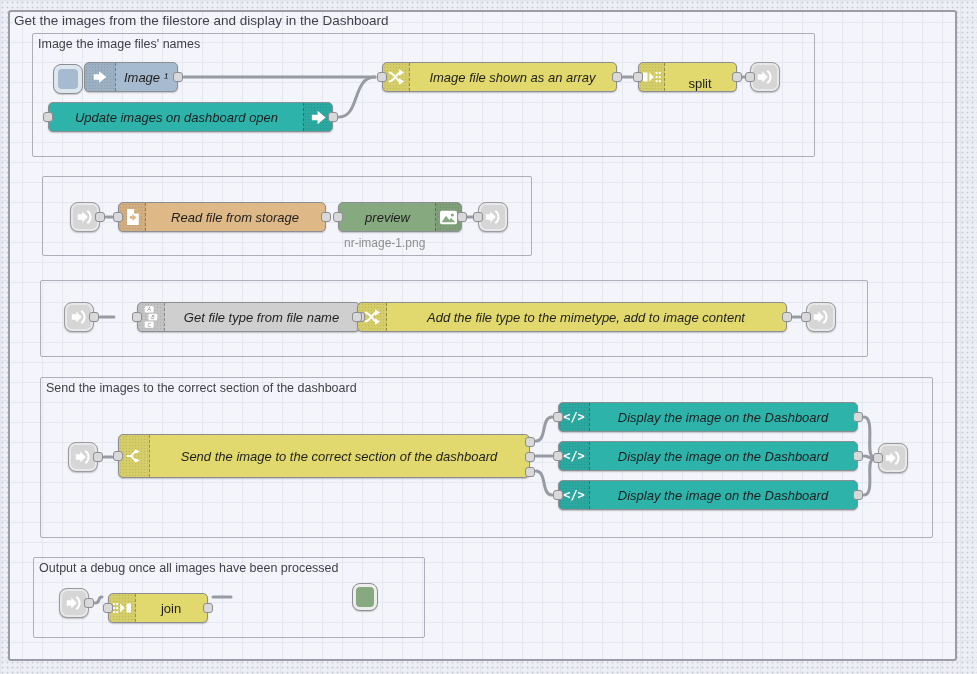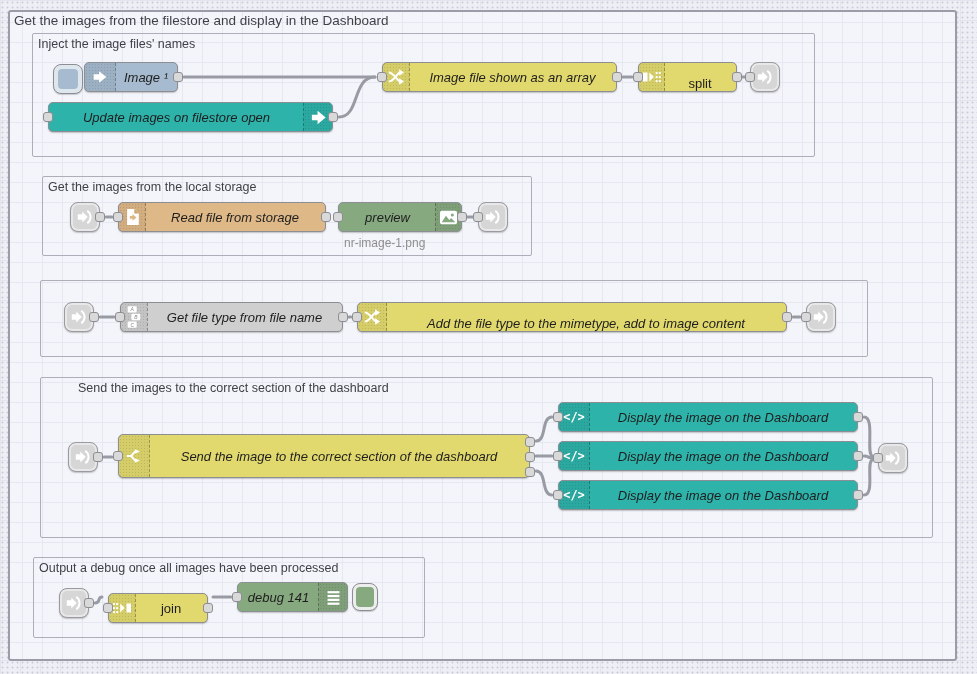--- a/index.html
+++ b/index.html
@@ -74,29 +74,28 @@
 </style>
 </head>
 <body>
 
 <div class="canvas">
 
   <div class="group-outer"></div>
   <div class="group-label outer" style="left:14px;top:13px;">Get the images from the filestore and display in the Dashboard</div>
 
   <div class="group" style="left:32px;top:33px;width:783px;height:124px;"></div>
-  <div class="group-label" style="left:38px;top:37px;">Inject the image files' names</div>
+  <div class="group-label" style="left:38px;top:37px;">Image the image files' names</div>
 
   <div class="group" style="left:42px;top:176px;width:490px;height:80px;"></div>
-  <div class="group-label" style="left:48px;top:180px;">Get the images from the local storage</div>
 
   <div class="group" style="left:40px;top:280px;width:828px;height:77px;"></div>
 
   <div class="group" style="left:40px;top:377px;width:893px;height:161px;"></div>
-  <div class="group-label" style="left:46px;top:381px;margin-left:32px;">Send the images to the correct section of the dashboard</div>
+  <div class="group-label" style="left:46px;top:381px;">Send the images to the correct section of the dashboard</div>
 
   <div class="group" style="left:33px;top:557px;width:392px;height:81px;"></div>
   <div class="group-label" style="left:39px;top:561px;">Output a debug once all images have been processed</div>
 
   <svg class="wires" width="977" height="674" viewBox="0 0 977 674">
     <g fill="none" stroke="#989ba3" stroke-width="3" stroke-linecap="round">
       <path d="M184 77 L375 77"></path>
       <path d="M339 117 C360 117 352 77 375 77"></path>
       <path d="M623 77 L632 77"></path>
       <path d="M742 77 L746 77"></path>
@@ -134,21 +133,21 @@
   </div>
 
   <div class="node" style="left:48px;top:102px;width:285px;height:30px;background:#2eb3ab;padding-right:28px;">
     <div class="icon-area right" style="width:28px;">
       <span class="nricon">
         <svg width="19" height="19" viewBox="0 0 20 20">
             <path d="M3 7 h6 V3 L17.5 10 L9 17 V13 H3 z" fill="#fff"></path>
           </svg>
       </span>
     </div>
-    <span class="label">Update images on filestore open</span>
+    <span class="label">Update images on dashboard open</span>
     <span class="port in"></span>
     <span class="port out"></span>
   </div>
 
   <div class="node" style="left:382px;top:62px;width:235px;height:30px;background:#e2d96e;padding-left:26px;">
     <div class="icon-area left" style="width:26px;">
       <span class="nricon">
         <svg width="18" height="18" viewBox="0 0 20 20">
           <path d="M2 5 C8 5 11 15 15 15" stroke="#fff" stroke-width="2.2" fill="none"></path>
           <path d="M2 15 C8 15 11 5 15 5" stroke="#fff" stroke-width="2.2" fill="none"></path>
@@ -248,39 +247,39 @@
   <div class="link-node" style="left:64px;top:302px;">
     <span class="nricon">
       <svg width="18" height="18" viewBox="0 0 20 20">
         <path d="M2 7 h5 V4 L13 10 L7 16 V13 H2 z" fill="#fff"></path>
         <path d="M12.5 3 a8.5 8.5 0 0 1 0 14" stroke="#fff" stroke-width="2.2" fill="none"></path>
       </svg>
     </span>
     <span class="port out"></span>
   </div>
 
-  <div class="node" style="left:120px;top:302px;width:223px;height:30px;background:#cfcfcf;padding-left:26px;text-align:right;">
+  <div class="node" style="left:137px;top:302px;width:223px;height:30px;background:#cfcfcf;padding-left:26px;text-align:right;">
     <div class="icon-area left" style="width:26px;">
       <span class="nricon">
         <svg width="18" height="24" viewBox="0 0 20 26">
           <rect x="3" y="1" width="10" height="7" rx="1.2" fill="#fff"></rect>
           <text x="8" y="6.6" font-size="5.5" fill="#8a8a8a" text-anchor="middle" font-family="sans-serif">A</text>
           <rect x="7" y="9.5" width="10" height="7" rx="1.2" fill="#fff"></rect>
           <text x="12" y="15.1" font-size="5.5" fill="#8a8a8a" text-anchor="middle" font-family="sans-serif">B</text>
           <rect x="3" y="18" width="10" height="7" rx="1.2" fill="#fff"></rect>
           <text x="8" y="23.6" font-size="5.5" fill="#8a8a8a" text-anchor="middle" font-family="sans-serif">C</text>
         </svg>
       </span>
     </div>
     <span class="label">Get file type from file name</span>
     <span class="port in"></span>
     <span class="port out"></span>
   </div>
 
-  <div class="node" style="left:357px;top:302px;width:430px;height:30px;background:#e2d96e;padding-left:28px;align-items:flex-end;">
+  <div class="node" style="left:357px;top:302px;width:430px;height:30px;background:#e2d96e;padding-left:28px;">
     <div class="icon-area left" style="width:28px;">
       <span class="nricon">
         <svg width="18" height="18" viewBox="0 0 20 20">
           <path d="M2 5 C8 5 11 15 15 15" stroke="#fff" stroke-width="2.2" fill="none"></path>
           <path d="M2 15 C8 15 11 5 15 5" stroke="#fff" stroke-width="2.2" fill="none"></path>
           <path d="M13.5 1.5 L19 5 L13.5 8.5 z" fill="#fff"></path>
           <path d="M13.5 11.5 L19 15 L13.5 18.5 z" fill="#fff"></path>
         </svg>
       </span>
     </div>
@@ -389,34 +388,18 @@
           <path d="M9 5 L14 10 L9 15 z" fill="#fff"></path>
           <rect x="16" y="5" width="5" height="10" fill="#fff"></rect>
         </svg>
       </span>
     </div>
     <span class="label plain">join</span>
     <span class="port in"></span>
     <span class="port out"></span>
   </div>
 
-  <div class="node" style="left:237px;top:582px;width:111px;height:30px;background:#87a980;padding-right:28px;">
-    <div class="icon-area right" style="width:28px;">
-      <span class="nricon">
-        <svg width="17" height="17" viewBox="0 0 20 20">
-          <g fill="#fff">
-              <rect x="3" y="2.5" width="14" height="2.6"></rect>
-              <rect x="3" y="7" width="14" height="2.6"></rect>
-              <rect x="3" y="11.5" width="14" height="2.6"></rect>
-              <rect x="3" y="16" width="14" height="2.6"></rect>
-            </g>
-        </svg>
-      </span>
-    </div>
-    <span class="label">debug 141</span>
-    <span class="port in"></span>
-  </div>
 
   <div class="btn-outer" style="left:352px;top:583px;width:26px;height:28px;background:#ededed;">
     <div class="btn-inner" style="inset:3px;background:#87a980;"></div>
   </div>
 
 </div>
 
 </body></html>

